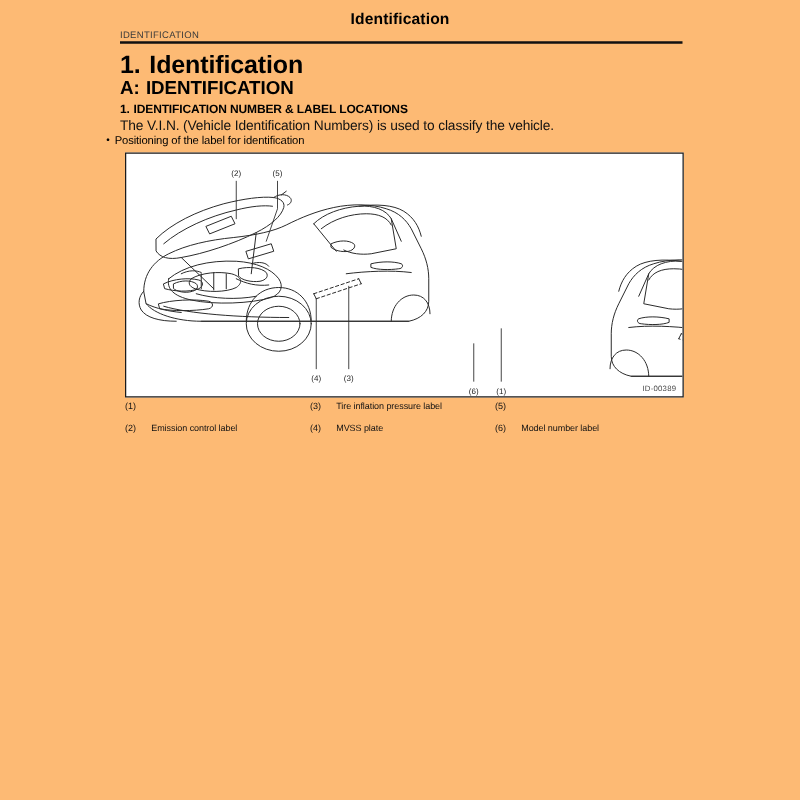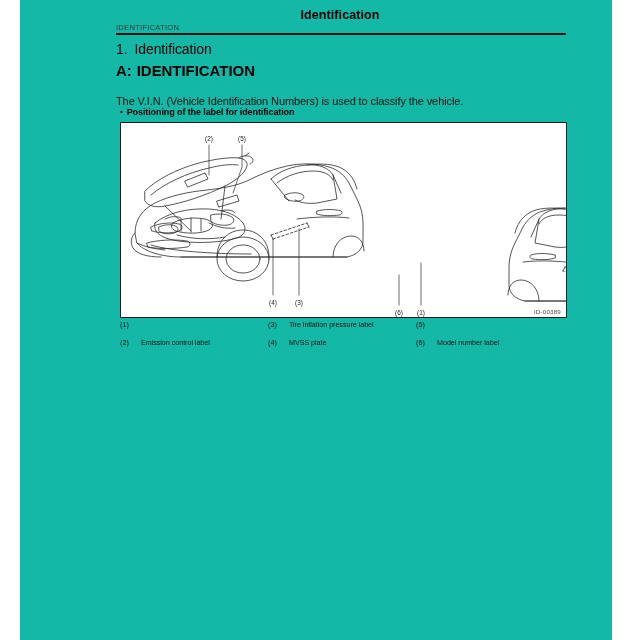--- a/index.html
+++ b/index.html
@@ -13,24 +13,23 @@
     height: 640px;
     overflow: hidden;
     font-family: "Liberation Sans", sans-serif;
     color: #000000;
     position: relative;
   }
 
   .page {
     position: absolute;
     left: 0; top: 0;
-    width: 592px;
+    width: 640px;
     height: 640px;
-    background: #14b8a6;
-    margin-left: 20px;
+    background: #fdba74;
   }
 
   
   .doc-title {
     position: absolute;
     left: 0;
     top: 8px;
     width: 640px;
     text-align: center;
     font-size: 12.5px;
@@ -53,22 +52,22 @@
     width: 450px;
     height: 2.6px;
     background: #111111;
   }
 
   
   .h1 {
     position: absolute;
     left: 96px;
     top: 41px;
-    font-size: 14px;
-    font-weight: normal;
+    font-size: 20px;
+    font-weight: bold;
     letter-spacing: -0.1px;
   }
   .h1 .num { margin-right: 7px; }
 
   .h2 {
     position: absolute;
     left: 96px;
     top: 62px;
     font-size: 15px;
     font-weight: bold;
@@ -90,24 +89,24 @@
     position: absolute;
     left: 96px;
     top: 95px;
     font-size: 11px;
     letter-spacing: -0.1px;
     color: #111;
   }
 
   .bullet-line {
     position: absolute;
-    left: 100px;
+    left: 85px;
     top: 107px;
     font-size: 9px;
-    font-weight: bold;
+    font-weight: normal;
     letter-spacing: -0.1px;
   }
   .bullet-line .dot {
     display: inline-block;
     margin-right: 4px;
     font-size: 8px;
     vertical-align: 1px;
   }
 
   
@@ -170,20 +169,23 @@
   <div class="head-rule"></div>
 
   <div class="h1">
     <span class="num">1.</span><span>Identification</span>
   </div>
 
   <div class="h2">
     <span class="num">A:</span><span>IDENTIFICATION</span>
   </div>
 
+  <div class="h3">
+    <span class="num">1.</span><span>IDENTIFICATION NUMBER &amp; LABEL LOCATIONS</span>
+  </div>
 
   <div class="body-line">The V.I.N. (Vehicle Identification Numbers) is used to classify the vehicle.</div>
 
   <div class="bullet-line">
     <span class="dot">•</span><span>Positioning of the label for identification</span>
   </div>
 
   <div class="figure-box">
     <svg class="figure-svg" viewBox="0 0 445 194" preserveAspectRatio="xMidYMid meet">
       <g fill="none" stroke="#2b2b2b" stroke-width="0.8" stroke-linejoin="round" stroke-linecap="round">

